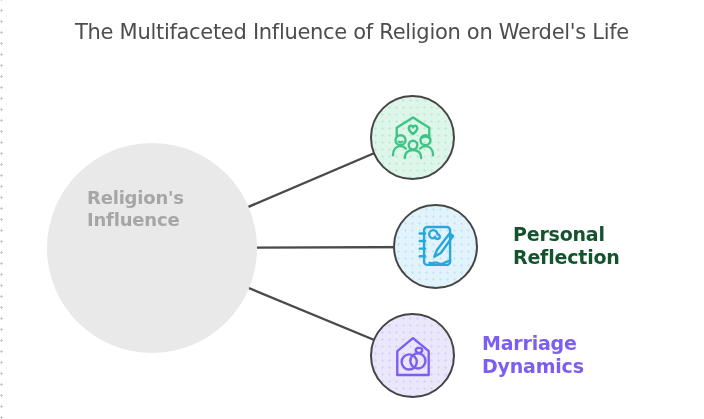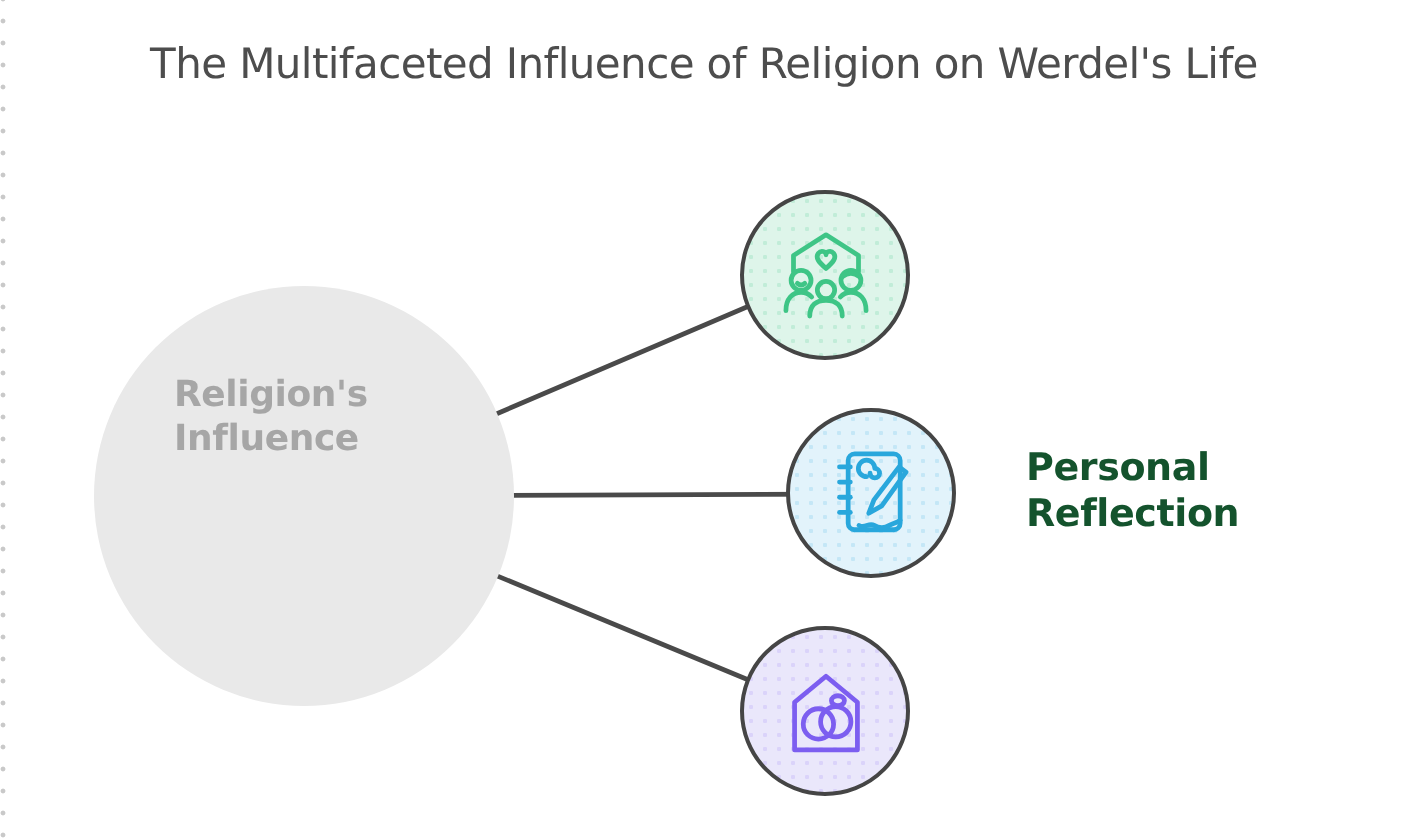--- a/index.html
+++ b/index.html
@@ -103,14 +103,15 @@
   <div class="node-label label-personal">Personal Reflection</div>
 
   <div class="node-circle node-marriage">
     <svg class="icon-svg" width="52" height="52" viewBox="0 0 48 48" fill="none" stroke="#7c5ef0" stroke-width="2.2" stroke-linecap="round" stroke-linejoin="round">
       <path d="M9.5 41.5 V19.5 L24 7.5 L38.5 19.5 V41.5 Z"></path>
       <circle cx="20.5" cy="29.5" r="7"></circle>
       <circle cx="28.5" cy="28.5" r="7"></circle>
       <ellipse cx="29.5" cy="18.8" rx="3" ry="2.3"></ellipse>
     </svg>
   </div>
+  <div class="node-label label-marriage">Marriage Dynamics</div>
 
 </div>
 
 </body></html>

